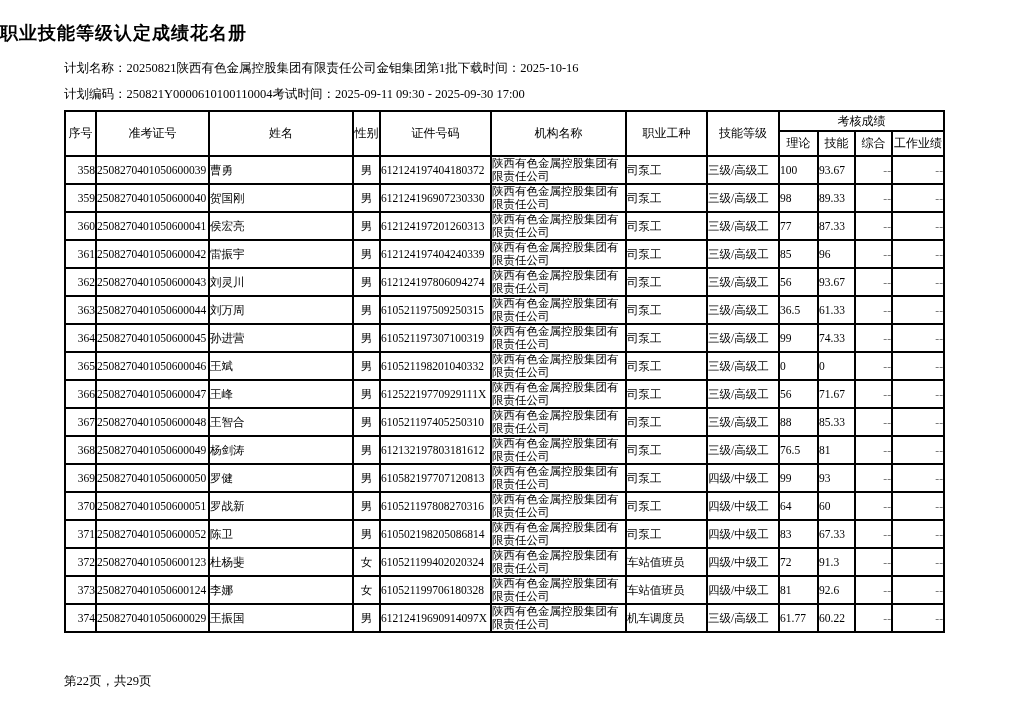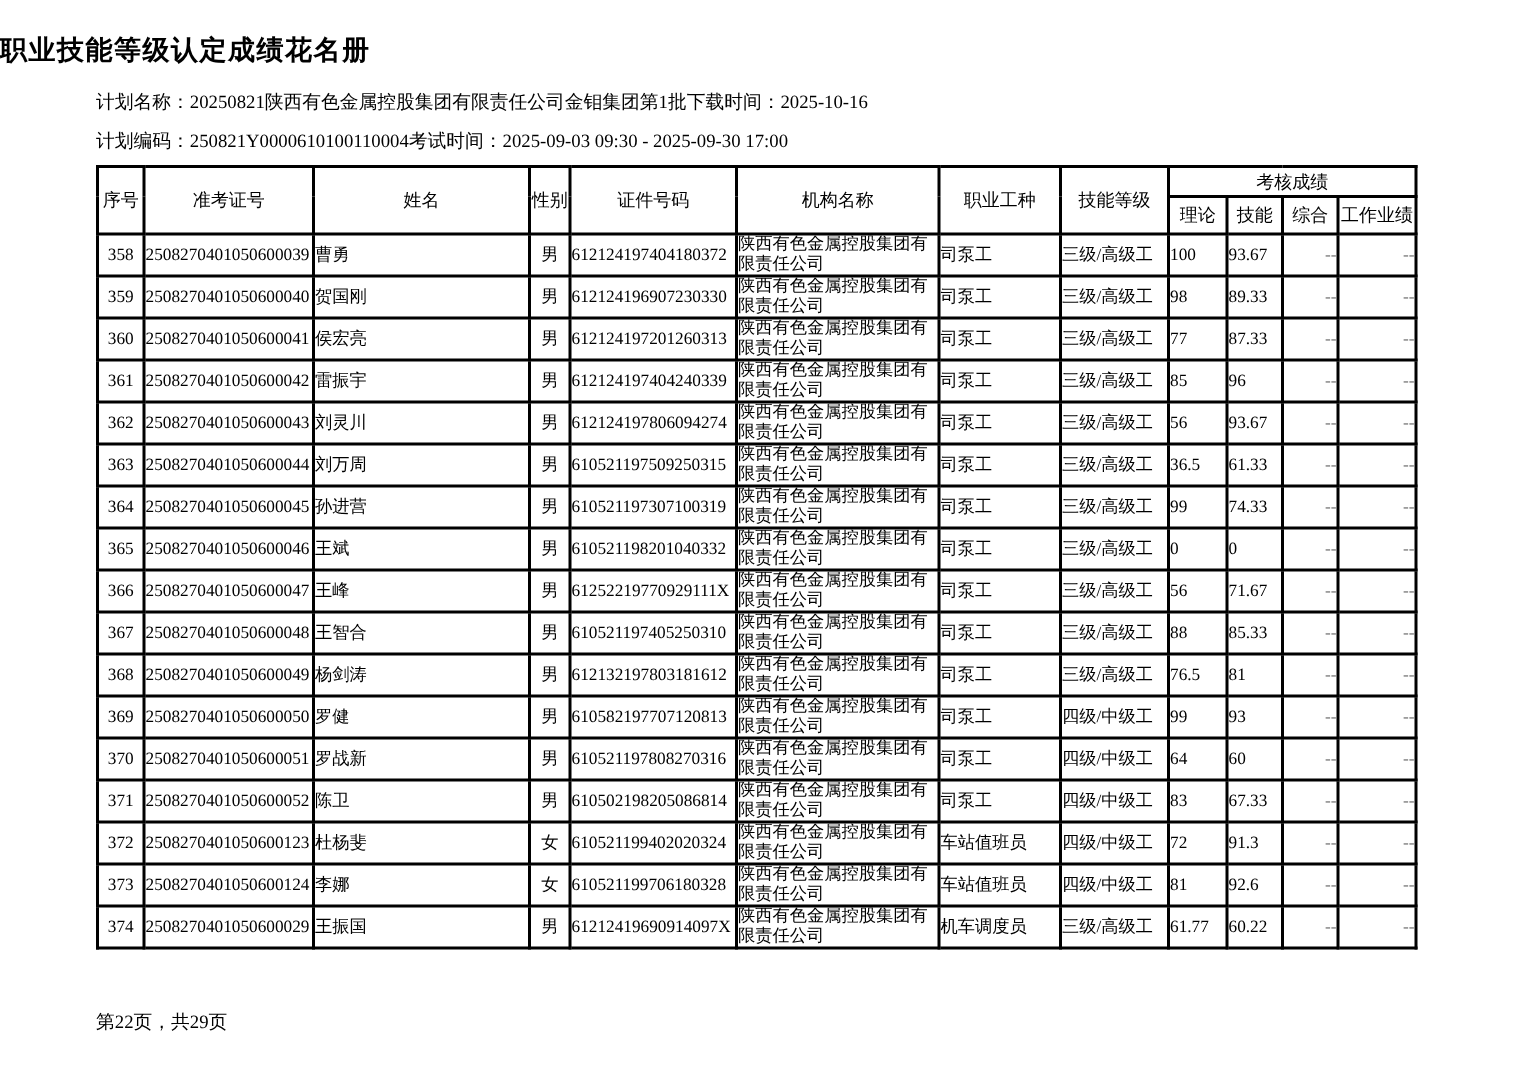--- a/index.html
+++ b/index.html
@@ -34,21 +34,21 @@
     font-weight:400;
     line-height:13px;
     overflow:hidden;
     vertical-align:middle;
   }
   table.report thead th { text-align:center; font-size:12px; }
   tr.h1 { height:20px; }
   tr.h2 { height:25px; }
   table.report tbody tr { height:27px; }
 
-  td.c-seq    { text-align:center; }
+  td.c-seq    { text-align:right; }
   td.c-ticket { padding-left:2px; white-space:nowrap; }
   td.c-name   { padding-left:3px; }
   td.c-gender { text-align:center; }
   td.c-id     { padding-left:3px; white-space:nowrap; }
   td.c-org    { padding-left:3px; }
   td.c-occ    { padding-left:4px; }
   td.c-level  { padding-left:7px; }
   td.c-theory, td.c-skill { text-align:left; padding-right:3px; }
   td.c-comp, td.c-work    { text-align:right; padding-right:4px; color:#777; }
 
@@ -66,21 +66,21 @@
 
   <div class="doc-title">职业技能等级认定成绩花名册</div>
 
   <div class="meta">
     <div class="meta-row">
       <span><span>计划名称：</span><span>20250821陕西有色金属控股集团有限责任公司金钼集团第1批</span></span>
       <span><span>下载时间：</span><span>2025-10-16</span></span>
     </div>
     <div class="meta-row">
       <span><span>计划编码：</span><span>250821Y0000610100110004</span></span>
-      <span><span>考试时间：</span><span>2025-09-03 09:30 - 2025-09-30 17:00</span></span>
+      <span><span>考试时间：</span><span>2025-09-11 09:30 - 2025-09-30 17:00</span></span>
     </div>
   </div>
 
   <table class="report">
     <colgroup>
       <col style="width:31px">
         <col style="width:113px">
         <col style="width:144px">
         <col style="width:27px">
       <col style="width:111px">

